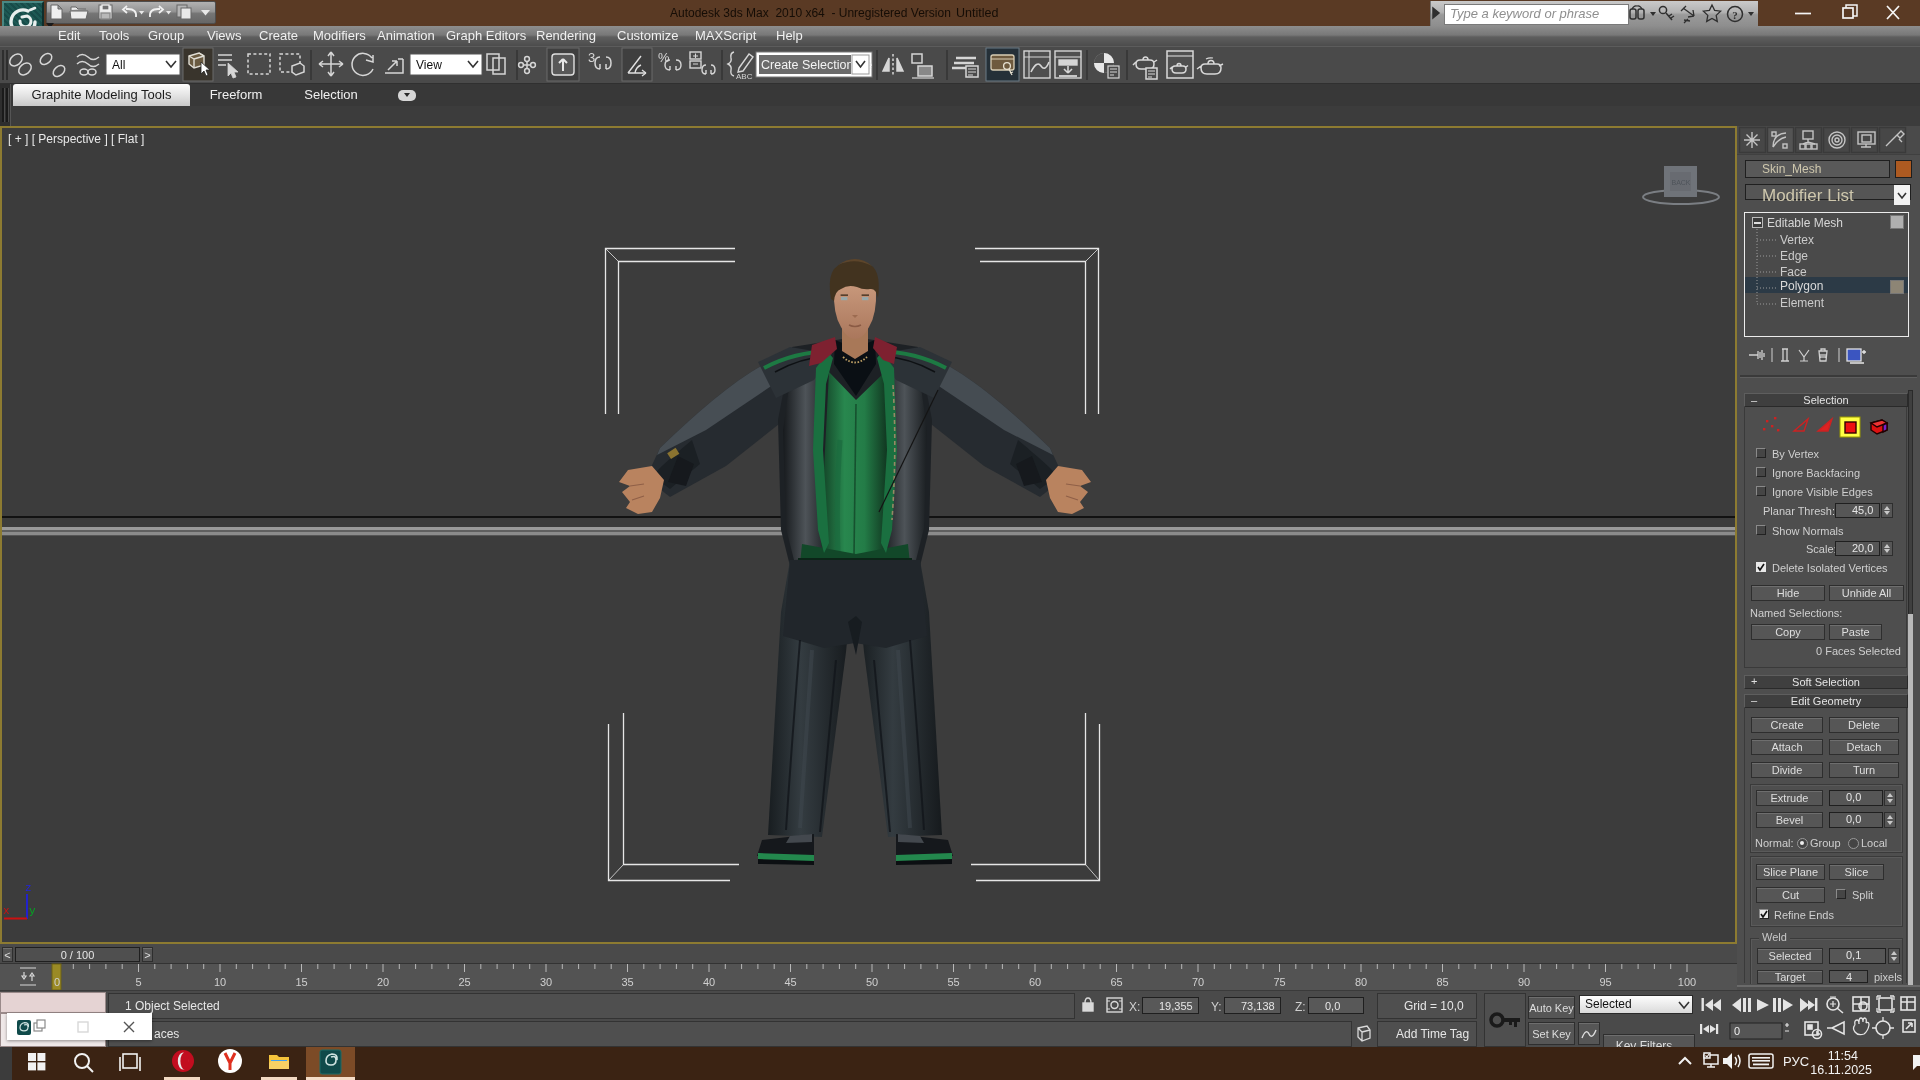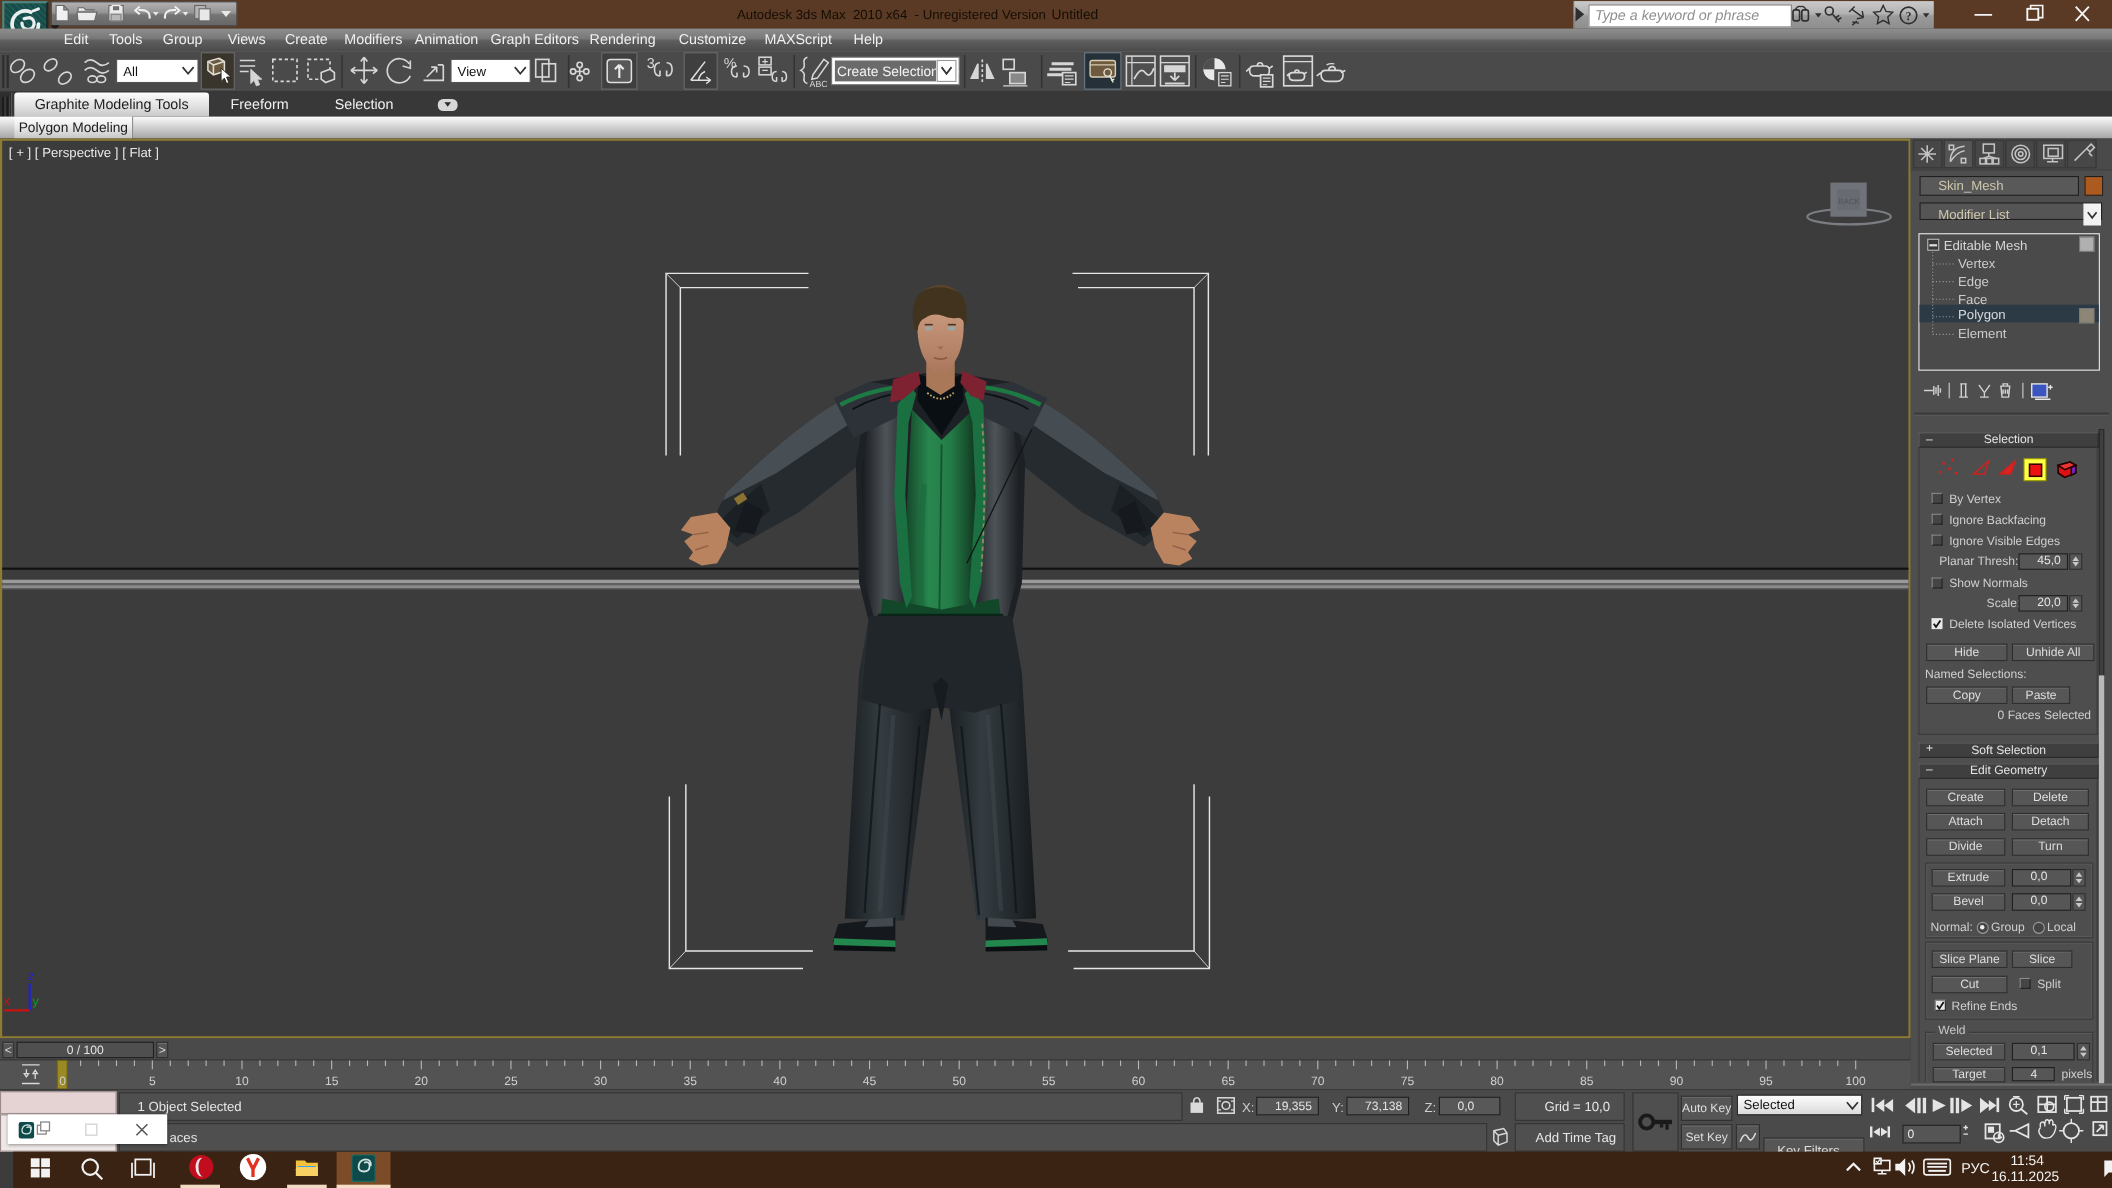--- a/index.html
+++ b/index.html
@@ -270,24 +270,20 @@
       <div class="abs" style="left:2px;top:4px;width:2px;height:34px;background:#1a1a1a;border-right:1px solid #4a4a4a;"></div>
       <div class="abs" style="left:6px;top:4px;width:2px;height:34px;background:#1a1a1a;border-right:1px solid #4a4a4a;"></div>
     </div>
     <div class="abs" style="left:13px;top:0;width:177px;height:22px;background:linear-gradient(#fdfdfd,#e2e2e2 55%,#c9c9c9);
       border-radius:3px 3px 0 0;color:#1c1c1c;font-size:13px;text-align:center;line-height:22px;">Graphite Modeling Tools</div>
     <div class="abs" style="left:190px;top:0;width:92px;height:22px;color:#f0f0f0;font-size:13px;text-align:center;line-height:22px;">Freeform</div>
     <div class="abs" style="left:282px;top:0;width:98px;height:22px;color:#f0f0f0;font-size:13px;text-align:center;line-height:22px;">Selection</div>
     <div class="abs" style="left:398px;top:6px;width:18px;height:11px;background:#d7d7d7;border-radius:5px;"></div>
     <div class="abs" style="left:404px;top:9px;width:0;height:0;border-left:3px solid transparent;border-right:3px solid transparent;border-top:4px solid #2a2a2a;"></div>
   </div>
-  <div class="abs" id="ribbonpanel">
-    <div class="abs" style="left:13px;top:0;width:108px;height:20px;background:linear-gradient(#ffffff,#e8e8e8 50%,#c6c6c6);
-      border-right:1px solid #8f8f8f;color:#1c1c1c;font-size:12.5px;line-height:20px;padding-left:4px;box-sizing:border-box;">Polygon Modeling</div>
-  </div>
   <div class="abs" id="viewport"></div>
   <div class="abs" id="cmdpanel"></div>
 
   <div class="abs" id="cp">
 
     <div class="abs" style="left:1737px;top:126px;width:183px;height:28px;background:#4a4a4a;border-bottom:1px solid #404040;"></div>
     <svg class="abs" style="left:1737px;top:126px" width="183" height="28" viewBox="0 0 183 28">
       <g fill="none" stroke="#cfcfcf" stroke-width="1.4">
         <rect x="2.5" y="1.5" width="26" height="25" fill="#474747" stroke="#3a3a3a"></rect>
         <rect x="30.5" y="1.5" width="26" height="25" fill="#545454" stroke="#3a3a3a"></rect>
@@ -312,21 +308,21 @@
               <rect x="125" y="9" width="9" height="7"></rect>
           <path d="M129,18 L129,21 M124,21 L134,21"></path>
           <path d="M149,20 L160,9 M160,9 L164,5 L167,8 L163,12 Z M162,13 L165,16"></path>
         </g>
       </g>
     </svg>
 
     <div class="fld" style="left:1745px;top:160px;width:145px;height:18px;background:#595959;font-size:12px;color:#cec7ad;line-height:17px;">Skin_Mesh</div>
     <div class="abs" style="left:1895px;top:160px;width:17px;height:18px;background:#ad5a21;border:1px solid #1e1e1e;box-sizing:border-box;"></div>
 
-    <div class="fld" style="left:1745px;top:184px;width:166px;height:16px;background:#555;font-size:12px;color:#cec7ad;line-height:21px;">Modifier List</div>
+    <div class="fld" style="left:1745px;top:184px;width:166px;height:16px;background:#555;font-size:17px;color:#cec7ad;line-height:21px;">Modifier List</div>
     <div class="abs" style="left:1894px;top:185px;width:16px;height:20px;background:#f2f2f2;"></div>
     <svg class="abs" style="left:1894px;top:185px" width="16" height="20">
           <path d="M4,8 L8,13 L12,8" stroke="#333" stroke-width="1.6" fill="none"></path>
         </svg>
 
     <div class="abs" style="left:1744px;top:212px;width:165px;height:125px;background:#4a4a4a;border:1px solid #ececec;box-sizing:border-box;"></div>
     <div class="abs" style="left:1745px;top:277px;width:163px;height:16px;background:#2c3a46;"></div>
     <div class="lbl" style="left:1767px;top:216px;color:#d6d6d6;font-size:12px;">Editable Mesh</div>
     <div class="lbl" style="left:1780px;top:233px;color:#cbcbcb;font-size:12px;">Vertex</div>
     <div class="lbl" style="left:1780px;top:249px;color:#cbcbcb;font-size:12px;">Edge</div>

